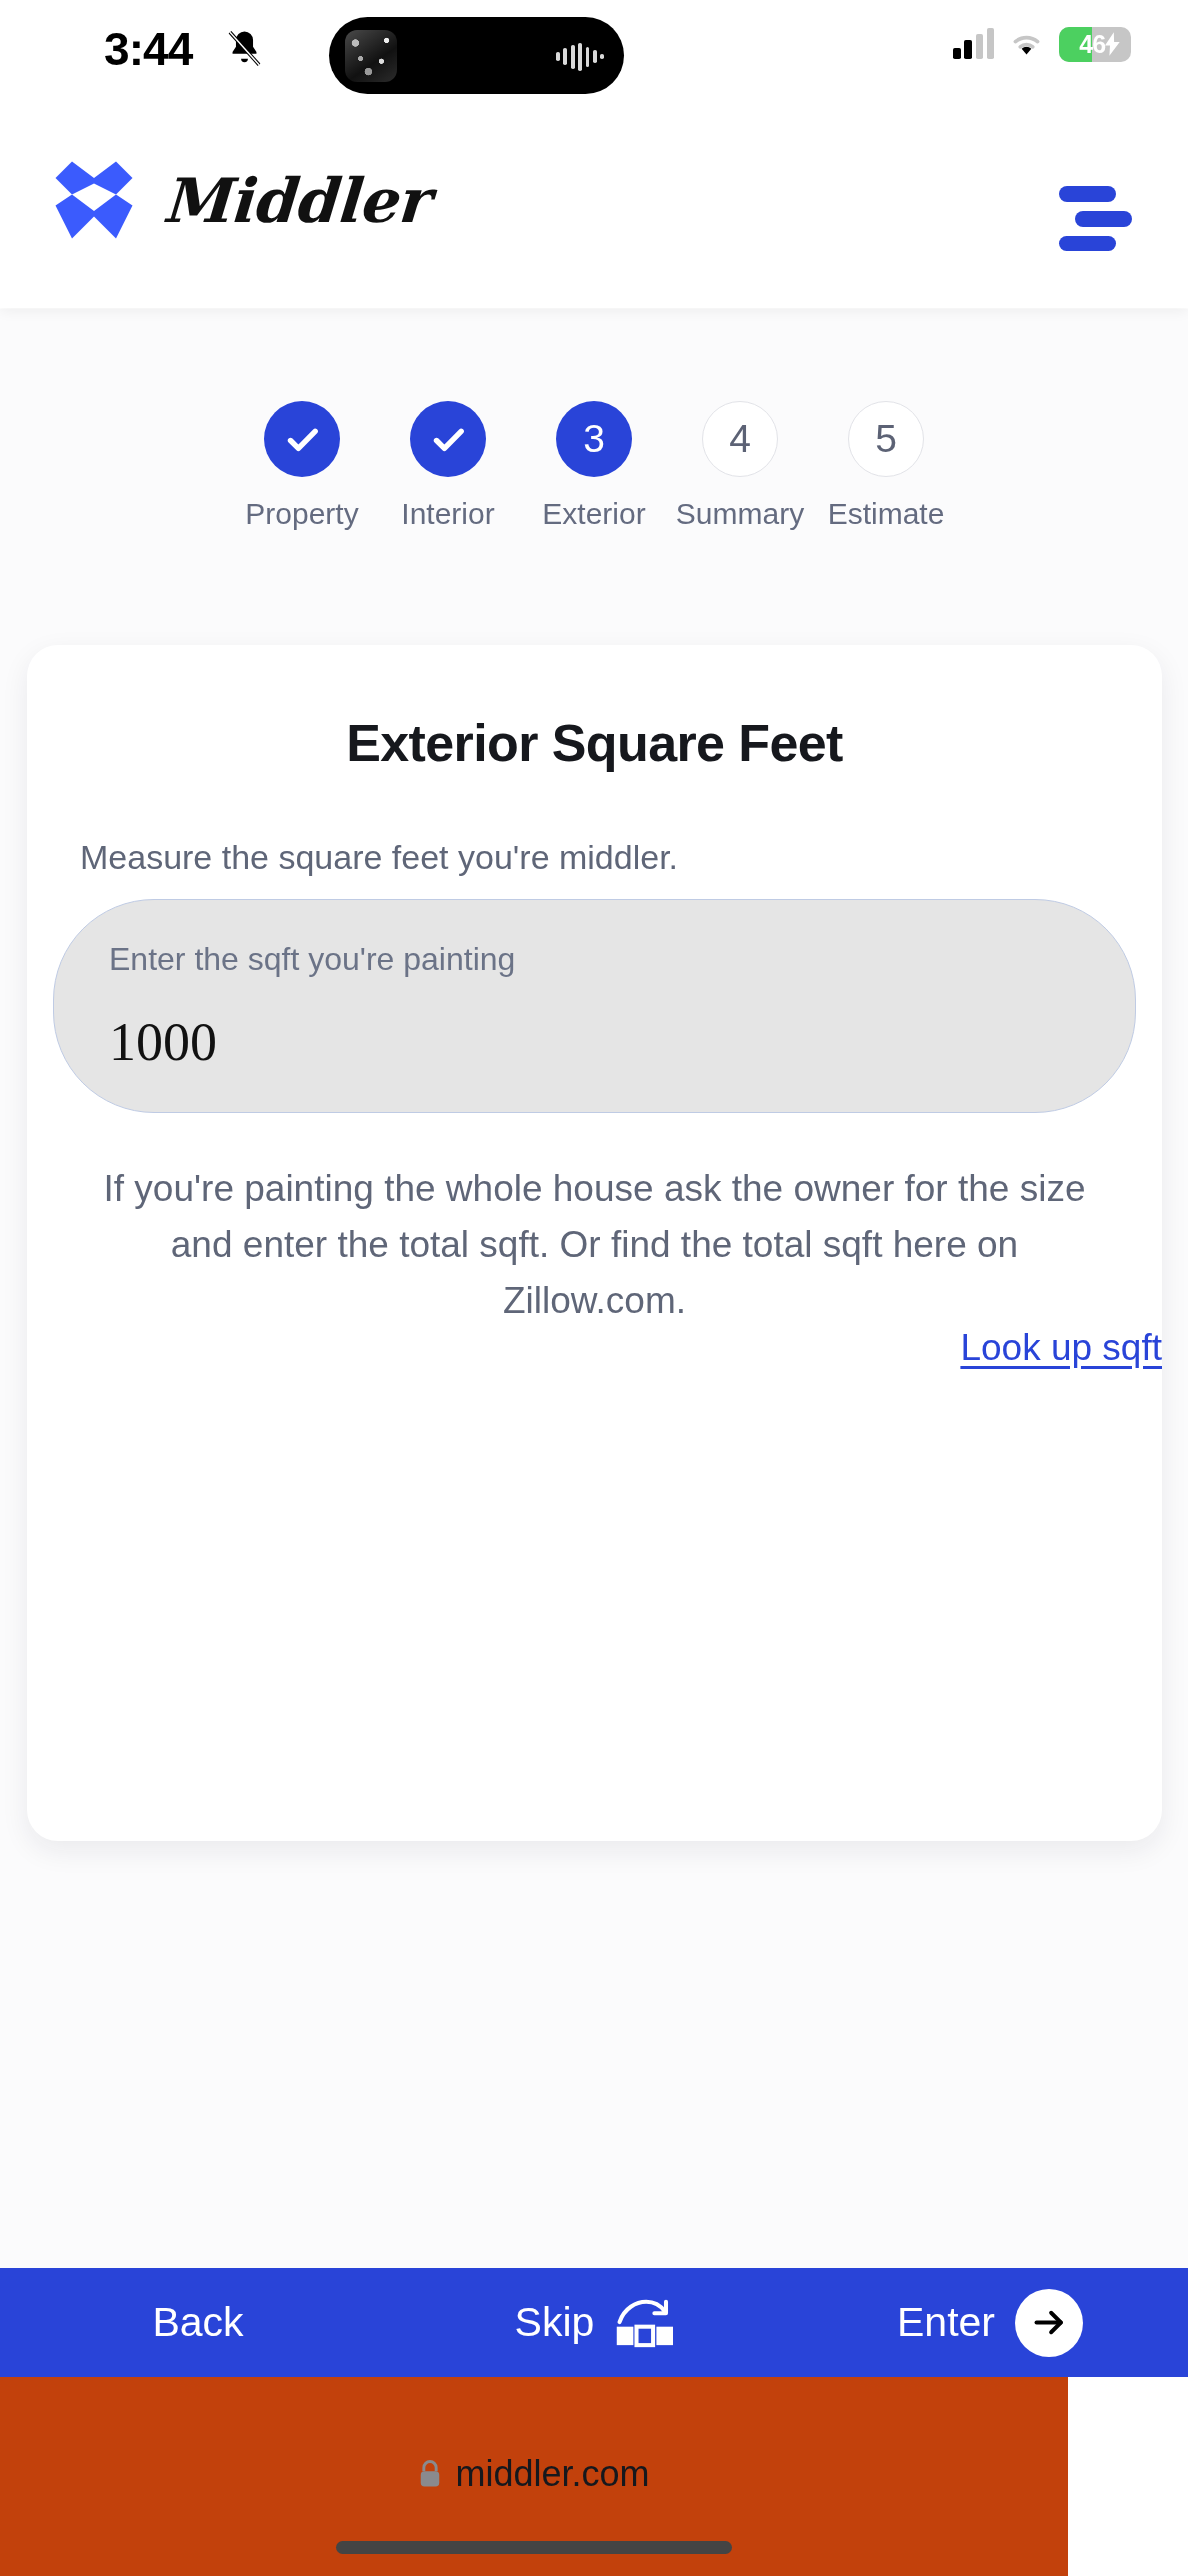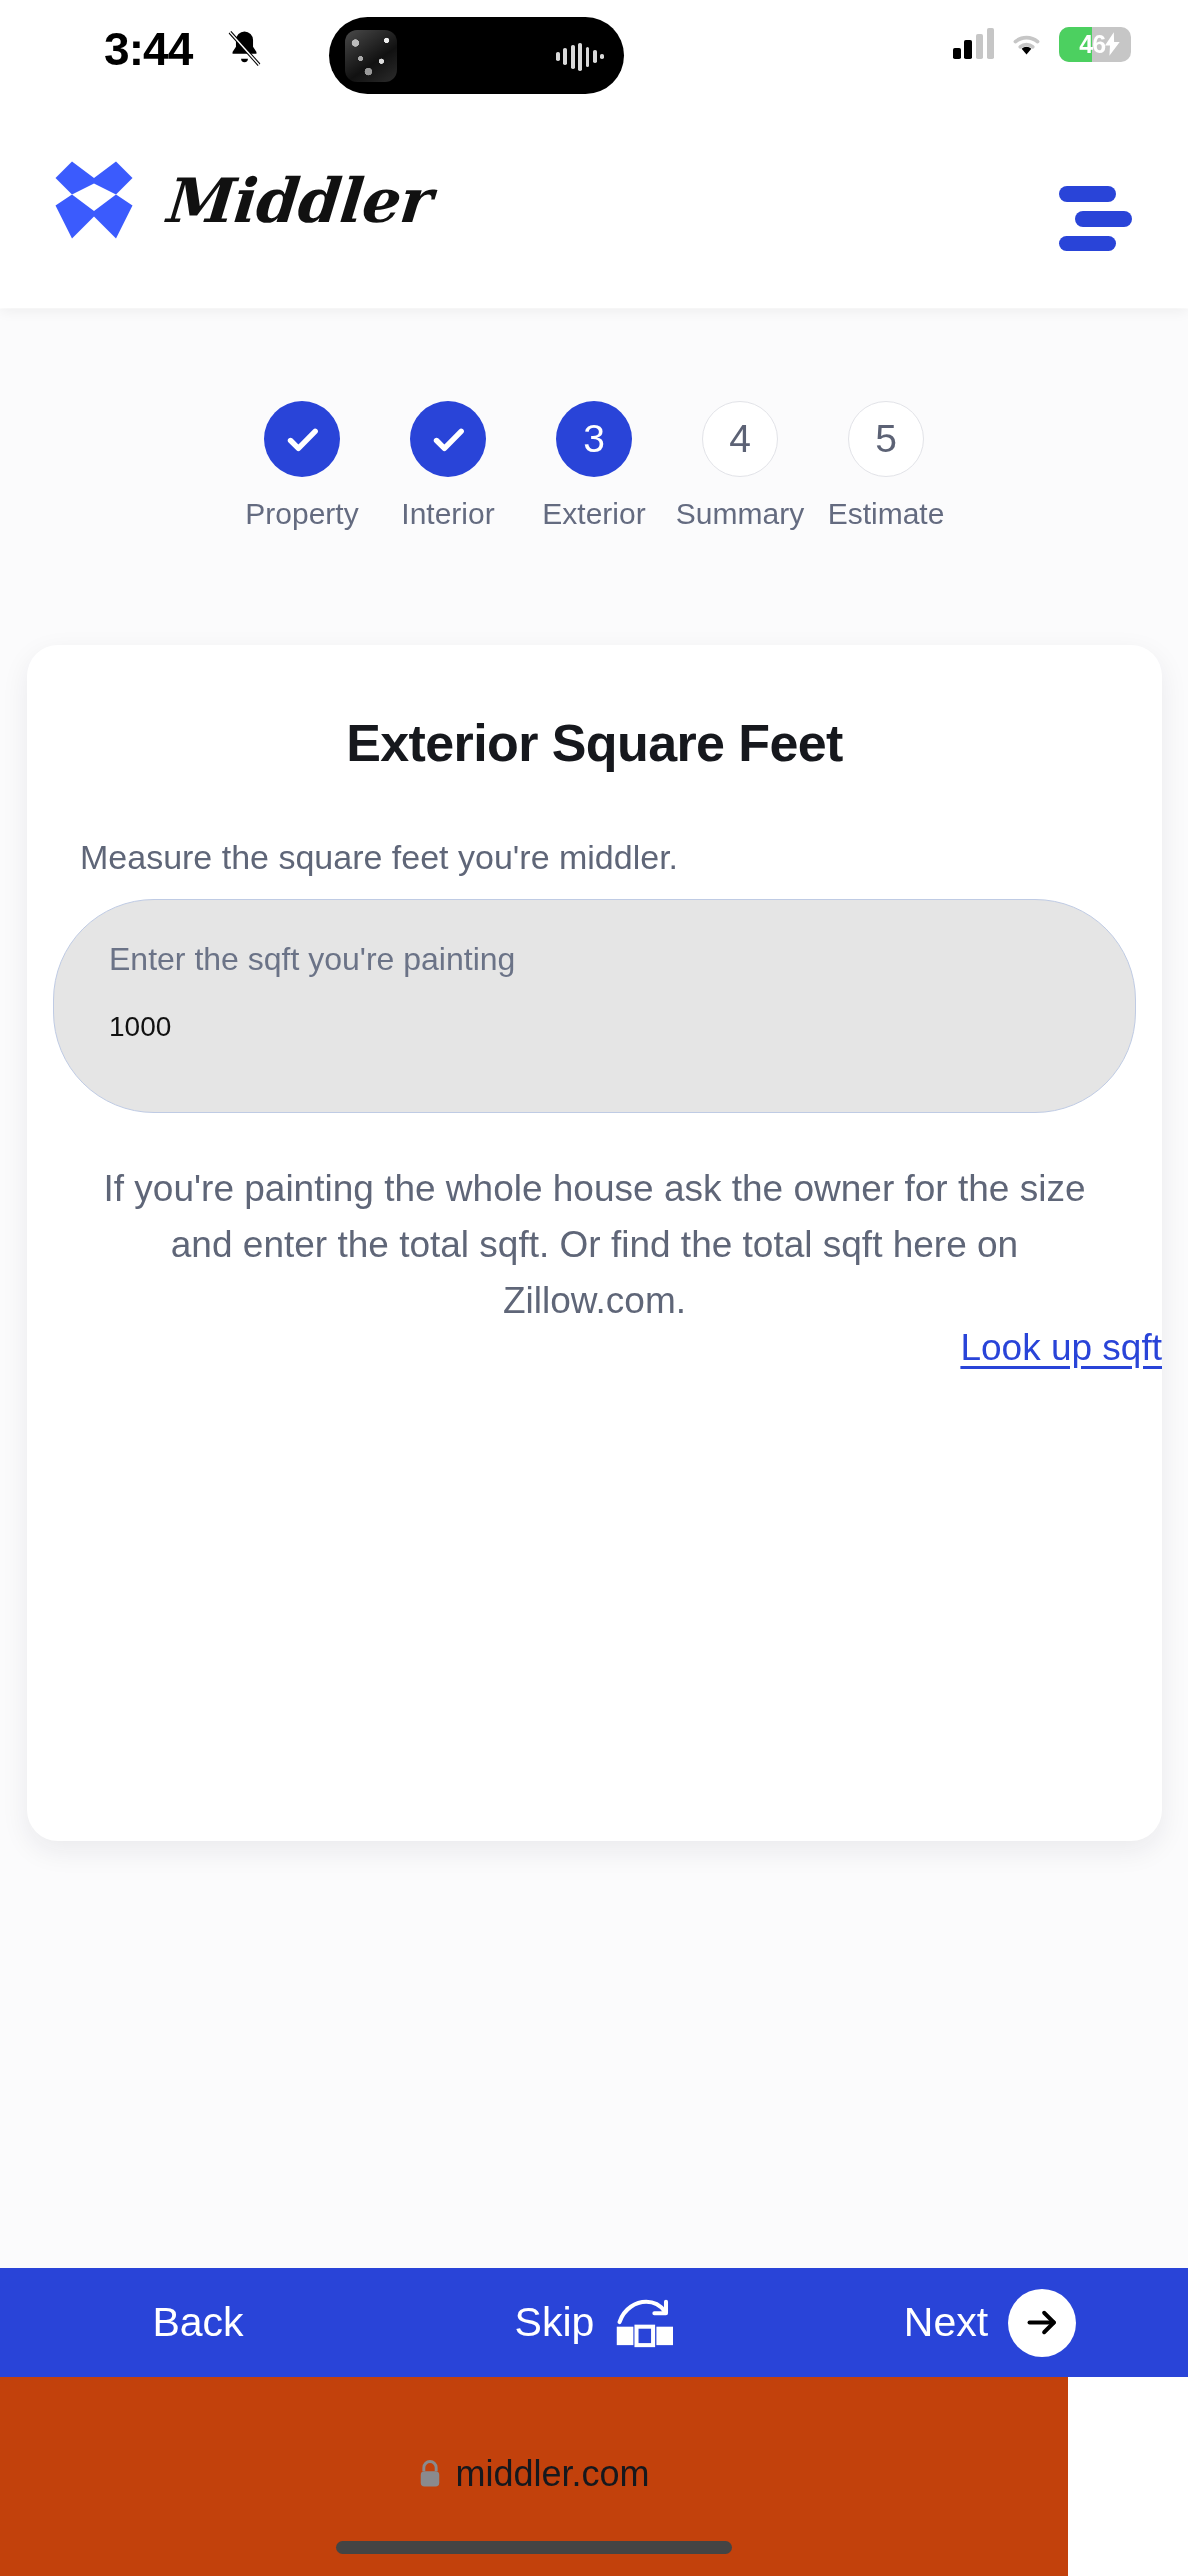--- a/index.html
+++ b/index.html
@@ -165,23 +165,23 @@
     border:1.8px solid #bfcbe4;
     border-radius:101px;
     background:#e5e5e5;
   }
   .field-label {
     position:absolute; top:41px; left:55px;
     font-size:32px; color:#6b7387;
   }
   .field-value {
     position:absolute; top:111px; left:55px;
-    font-size:28px; color:#111; background:transparent;
+    font-size:54px; color:#111; background:transparent;
     border:none; outline:none; width:921px;
-    font-family:Liberation Sans, sans-serif;
+    font-family:Liberation Serif, serif;
   }
 
   .helper {
     position:absolute; top:516px; left:57px;
     width:1021px; text-align:center;
     font-size:37px; line-height:1.52; color:#5f6678;
   }
   .helper-link {
     position:absolute; top:682px; left:0; width:100%;
     text-align:right;
@@ -359,21 +359,21 @@
       <span>Skip</span>
       <svg class="skip-ico" viewBox="0 0 32 28">
         <path d="M3 13.5C5.5 6 12 2.5 17.5 2.5c4.6 0 8 2.4 10 5.2" stroke="#fff" stroke-width="2.2" fill="none" stroke-linecap="round"></path>
         <path d="M28.2 2.5v6.2h-6.3" stroke="#fff" stroke-width="2.2" fill="none" stroke-linecap="round" stroke-linejoin="round"></path>
         <rect x="1.5" y="16" width="9" height="10" fill="#fff"></rect>
         <rect x="12.2" y="16" width="9" height="10" fill="none" stroke="#fff" stroke-width="2.2"></rect>
         <rect x="23" y="16" width="9" height="10" fill="#fff"></rect>
       </svg>
     </div>
     <div class="bb-btn bb-next">
-      <span>Next</span>
+      <span>Enter</span>
       <span class="next-circle">
         <svg class="next-arrow" viewBox="0 0 24 24">
           <line x1="4" y1="12" x2="19" y2="12" stroke="#000" stroke-width="2.4" stroke-linecap="round"></line>
           <path d="M13 6l6 6-6 6" stroke="#000" stroke-width="2.4" fill="none" stroke-linecap="round" stroke-linejoin="round"></path>
         </svg>
       </span>
     </div>
   </div>
 
   <div class="browserbar">

